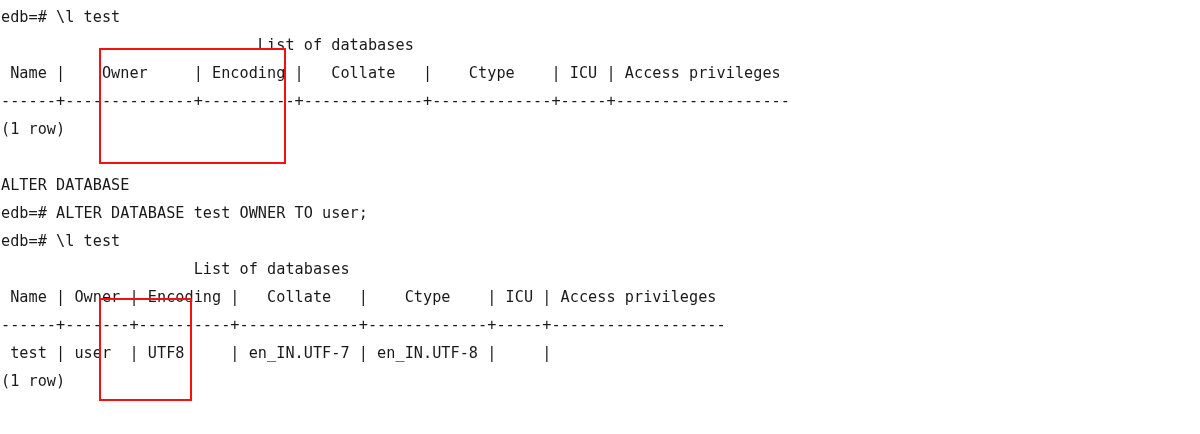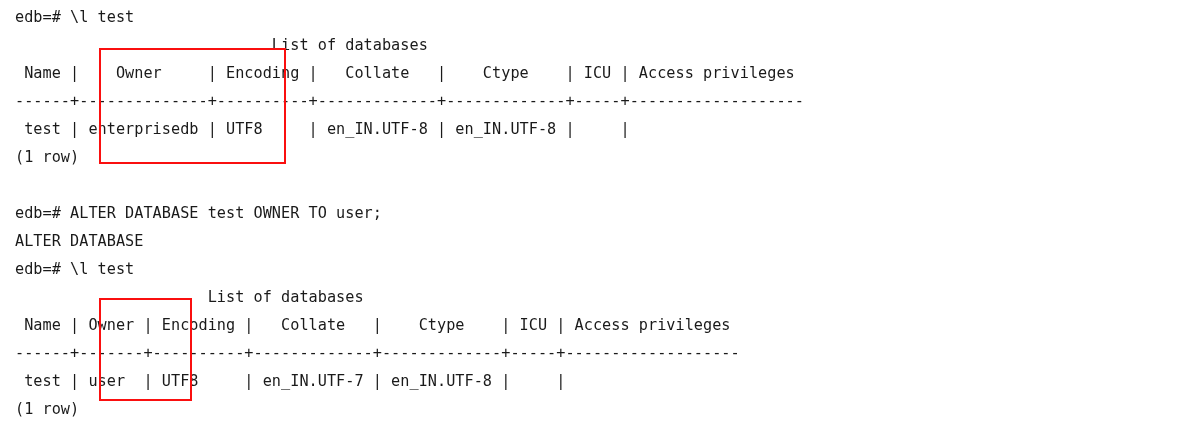--- a/index.html
+++ b/index.html
@@ -15,21 +15,21 @@
     overflow: hidden;
     font-family: "DejaVu Sans Mono", "Liberation Mono", monospace;
   }
 
   #terminal {
     position: absolute;
     left: 0;
     top: 0;
     width: 1200px;
     height: 332px;
-    padding: 3px 0 0 14px;
+    padding: 3px 0 0 0;
     box-sizing: border-box;
   }
 
   .line {
     display: block;
     white-space: pre;
     font-family: "DejaVu Sans Mono", "Liberation Mono", monospace;
     font-size: 15.2px;
     line-height: 28px;
     height: 28px;
@@ -72,29 +72,28 @@
 <div id="terminal">
 
   <span class="line">edb=# \l test</span>
 
   <span class="line">                            List of databases</span>
 
   <span class="line"> Name |    Owner     | Encoding |   Collate   |    Ctype    | ICU | Access privileges</span>
 
   <span class="line">------+--------------+----------+-------------+-------------+-----+-------------------</span>
 
-  <span class="line"> test | enterprisedb | UTF8     | en_IN.UTF-8 | en_IN.UTF-8 |     |</span>
 
   <span class="line">(1 row)</span>
 
   <span class="line blank"></span>
 
+  <span class="line">ALTER DATABASE</span>
+
   <span class="line">edb=# ALTER DATABASE test OWNER TO user;</span>
-
-  <span class="line">ALTER DATABASE</span>
 
   <span class="line">edb=# \l test</span>
 
   <span class="line">                     List of databases</span>
 
   <span class="line"> Name | Owner | Encoding |   Collate   |    Ctype    | ICU | Access privileges</span>
 
   <span class="line">------+-------+----------+-------------+-------------+-----+-------------------</span>
 
   <span class="line"> test | user  | UTF8     | en_IN.UTF-7 | en_IN.UTF-8 |     |</span>

